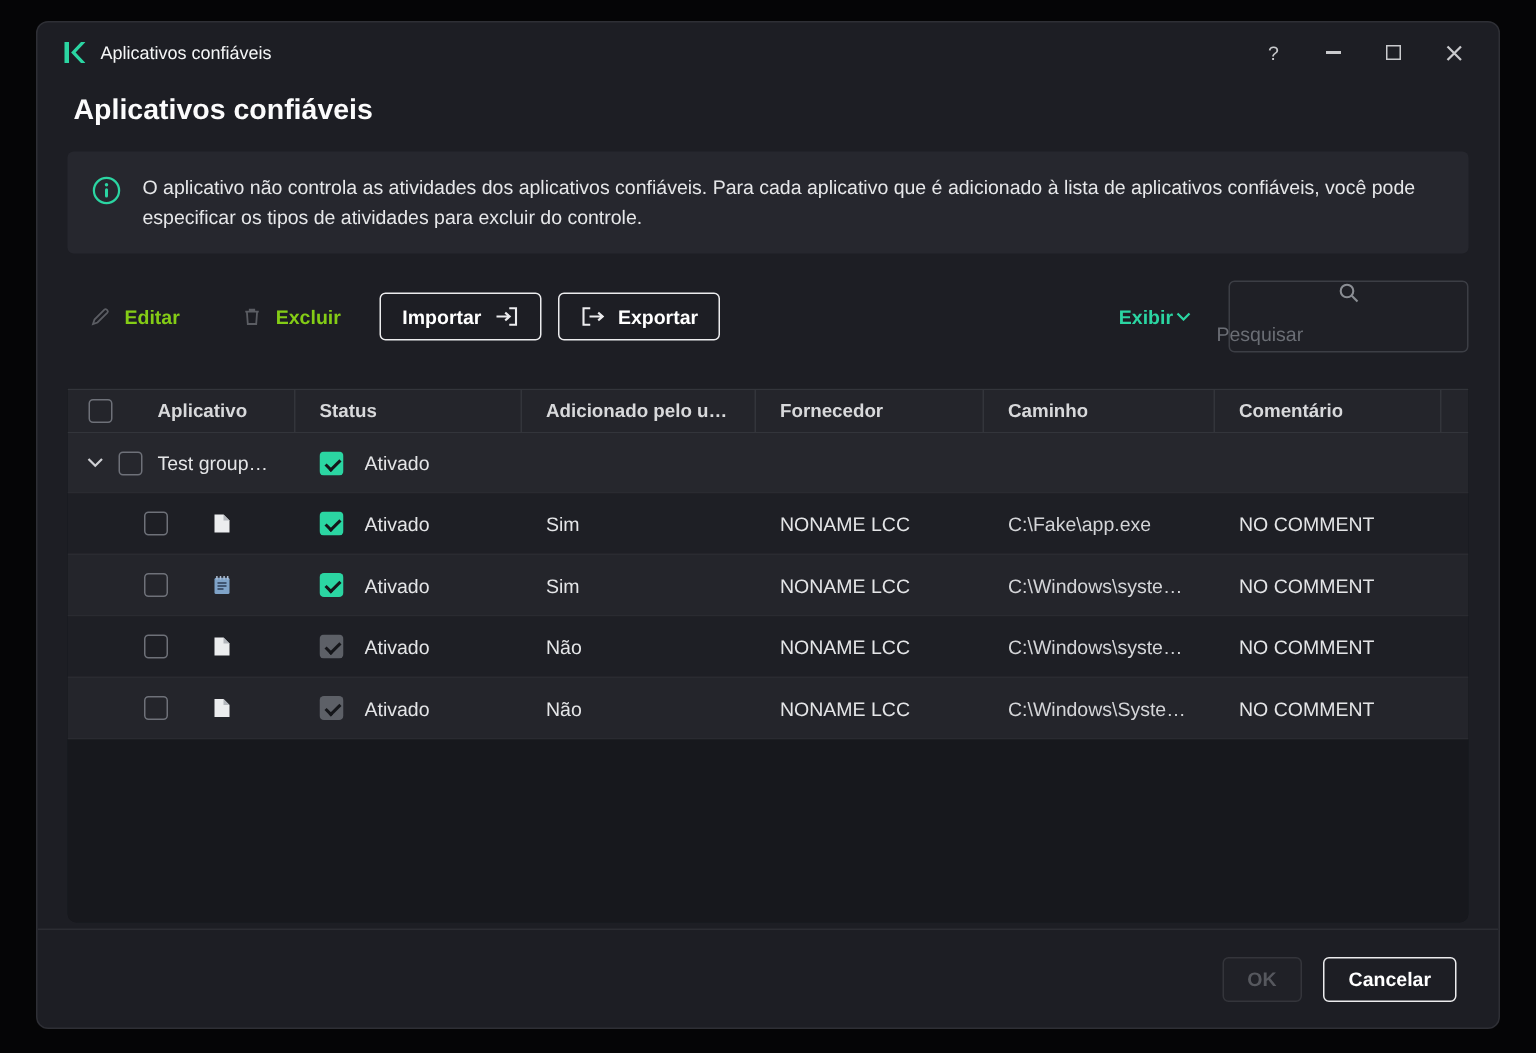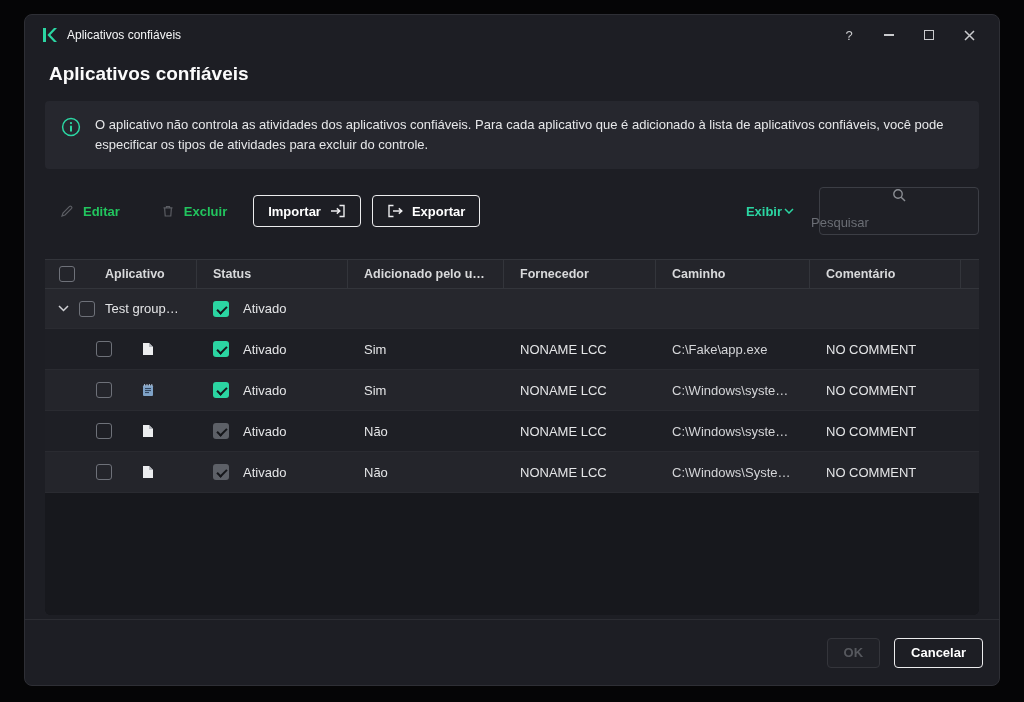--- a/index.html
+++ b/index.html
@@ -38,21 +38,21 @@
   .toolbar { margin: 18px 20px 0; display: flex; align-items: center; gap: 11px; }
   .btn {
     display: inline-flex; align-items: center; gap: 9px;
     height: 32px; padding: 0 14px;
     border-radius: 4px; border: 1px solid transparent;
     background: transparent; color: #fff;
     font-family: "Liberation Sans", sans-serif;
     font-size: 13px; font-weight: 700; cursor: pointer; white-space: nowrap;
   }
   .btn.outline { border-color: #ececee; }
-  .btn.ghost { color: #22c55e; border-color: transparent; cursor: default; }
+  .btn.ghost { color: #84cc16; border-color: transparent; cursor: default; }
   .btn svg { display: block; }
   .spacer { flex: 1; }
   .view-link { display: flex; align-items: center; gap: 2px; color: #2bd5a2; font-size: 13px; font-weight: 700; cursor: pointer; margin-right: 14px; }
   .search-box { width: 160px; height: 48px; background: #1f2026; border: 1px solid #3c3e45; border-radius: 4px; display: flex; align-items: center; gap: 8px; padding: 0 10px; flex-direction: column; }
   .search-box input { flex: 1; min-width: 0; background: transparent; border: none; outline: none; color: #e8e9ea; font-family: "Liberation Sans", sans-serif; font-size: 13px; }
   .search-box input::placeholder { color: #6b6e75; }
   .search-icon-wrap { color: #8a8d93; display: flex; }
   
   .table { margin: 24px 20px 0; height: 356px; background: #17181d; border-radius: 0 0 6px 6px; display: flex; flex-direction: column; overflow: hidden; }
   .trow { display: grid; grid-template-columns: 152px 151px 156px 152px 154px 1fr 18px; align-items: center; flex: none; }
@@ -78,21 +78,21 @@
   .cb.checked { border-color: transparent; }
   .cb.checked.green { background: #2bd5a2; }
   .cb.checked.grey { background: #5d6067; }
   .cb.checked::after {
     content: ""; position: absolute; left: 3px; top: 4px;
     width: 8px; height: 4px;
     border-left: 2px solid #15161a; border-bottom: 2px solid #15161a;
     transform: rotate(-45deg);
   }
   
-  .footer { margin-top: auto; border-top: 1px solid #2c2d33; height: 66px; flex: none; display: flex; align-items: center; justify-content: flex-end; gap: 14px; padding-right: 16px; }
+  .footer { margin-top: auto; border-top: 1px solid #2c2d33; height: 66px; flex: none; display: flex; align-items: center; justify-content: flex-end; gap: 14px; padding-right: 28px; }
   .btn-ok, .btn-cancel { height: 30px; border-radius: 4px; font-family: "Liberation Sans", sans-serif; font-size: 13px; font-weight: 700; padding: 0 16px; cursor: pointer; }
   .btn-ok { background: #202127; border: 1px solid #34353b; color: #56585e; }
   .btn-cancel { background: transparent; border: 1px solid #ececee; color: #fff; }
 </style>
 </head>
 <body>
 
 <div class="window">
 
   <div class="titlebar">

